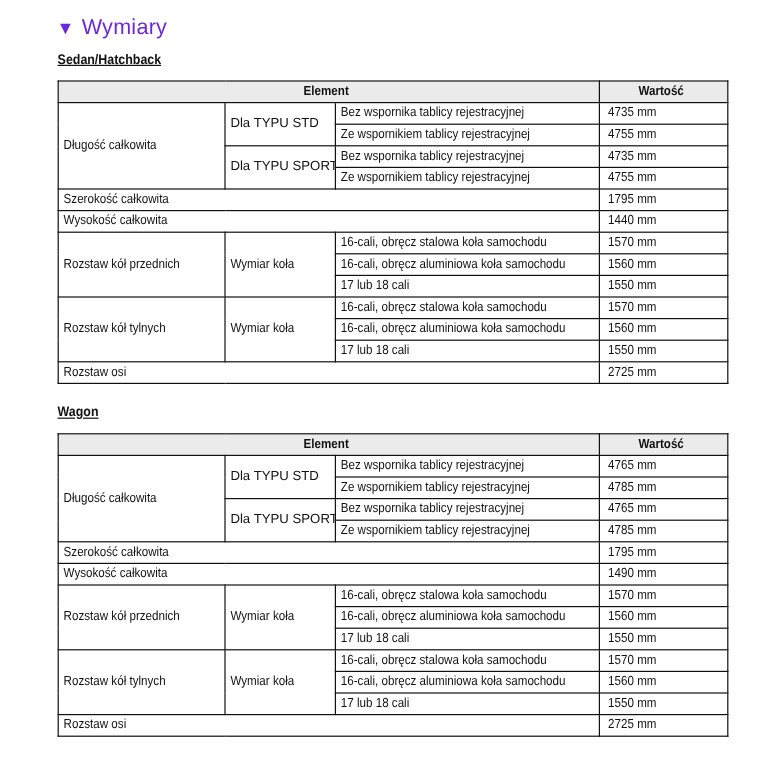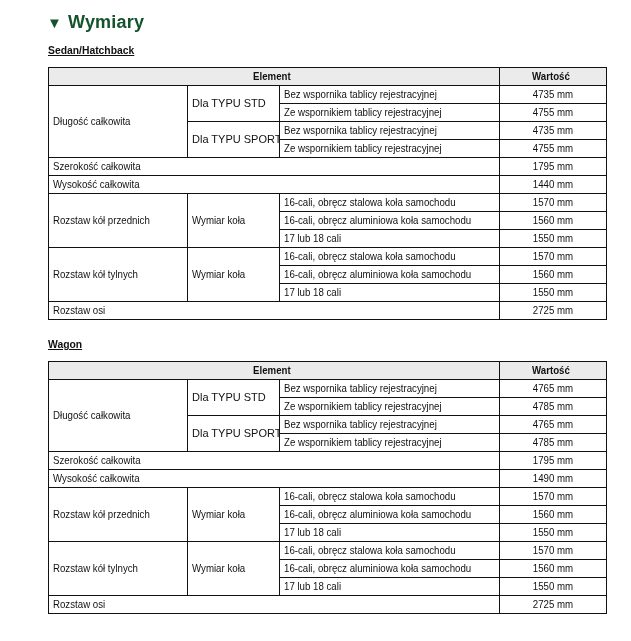--- a/index.html
+++ b/index.html
@@ -1,27 +1,27 @@
 <!DOCTYPE html>
 <html><head>
 <meta charset="utf-8">
 <style>
   html, body { margin:0; padding:0; background:#ffffff; }
   body { width:631px; height:641px; position:relative; overflow:hidden;
          font-family:"Liberation Sans", sans-serif; color:#111; }
-  .title { position:absolute; left:47px; top:12px; font-size:18px; font-weight:bold; color:#14532d; letter-spacing:0.2px; }
+  .title { position:absolute; left:47px; top:12px; font-size:18px; font-weight:normal; color:#6d28d9; letter-spacing:0.2px; }
   .title .tri { display:inline-block; margin-right:6px; font-size:15px; }
   .subtitle { position:absolute; left:48px; font-size:11.5px; font-weight:bold; text-decoration:underline; color:#111;
               font-family:"Liberation Sans Narrow","Liberation Sans", sans-serif; transform:scaleX(0.9); transform-origin:left; }
   table.spec { position:absolute; left:48px; width:558px; border-collapse:collapse; table-layout:fixed;
                font-size:11px;border-radius:22px; }
   table.spec td, table.spec th { border:1px solid #111; padding:0 4px; height:17px; line-height:17px;
                white-space:nowrap; overflow:hidden; vertical-align:middle; }
   table.spec th { background:#ebebeb; font-weight:bold; text-align:center; }
-  table.spec td.val { text-align:center; }
+  table.spec td.val { }
   .narrow { display:inline-block; transform:scaleX(0.88); transform-origin:left center; }
   td.val .narrow { transform-origin:center center; }
   td.two { line-height:14px; white-space:normal; }
 </style>
 </head>
 <body>
 
 <div class="title">
   <span class="tri">▼</span><span>Wymiary</span>
 </div>

